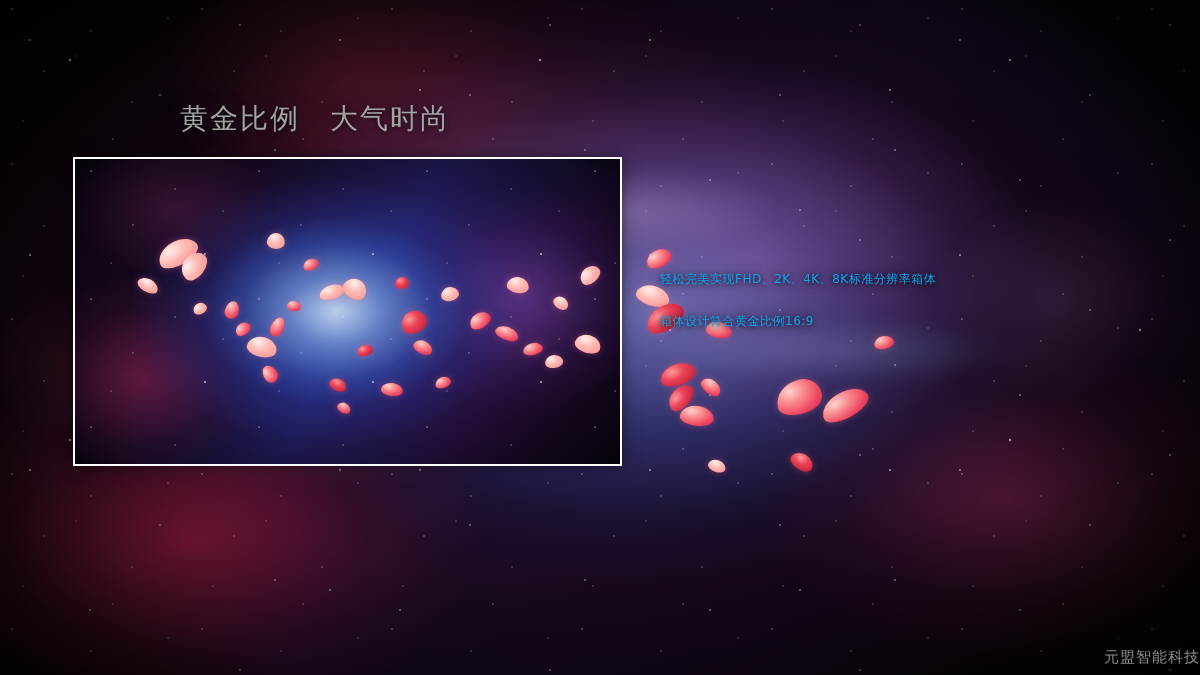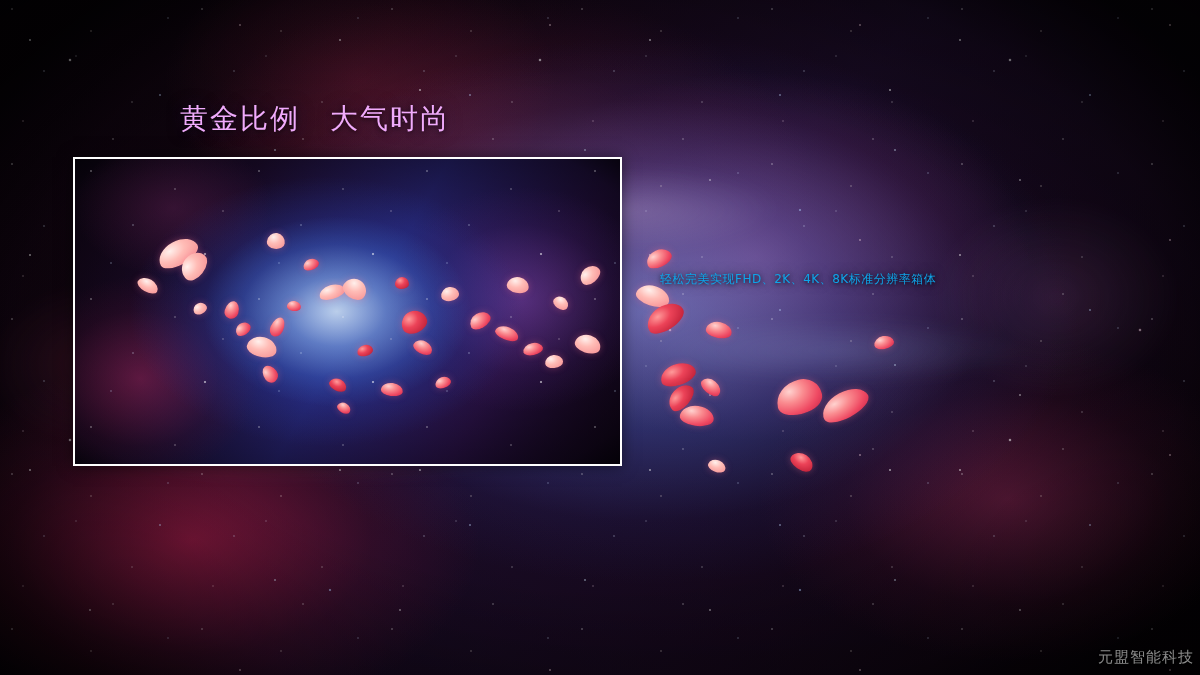--- a/index.html
+++ b/index.html
@@ -109,21 +109,21 @@
   }
 
   
   .title {
     position: absolute;
     left: 180px;
     top: 102px;
     font-size: 28px;
     line-height: 34px;
     letter-spacing: 2px;
-    color: #f0abfc;
+    color: #a3a3a3;
     white-space: pre;
     text-shadow: 0 1px 5px rgba(0,0,0,0.72), 0 0 16px rgba(30,20,60,0.55);
   }
 
   
   .photo-frame {
     position: absolute;
     left: 73px;
     top: 157px;
     width: 549px;
@@ -171,21 +171,21 @@
     line-height: 42px;
     letter-spacing: 0.5px;
     color: #0ea5e9;
     white-space: nowrap;
     text-shadow: 0 1px 4px rgba(0,0,0,0.75), 0 0 12px rgba(10,6,30,0.6);
   }
 
   
   .watermark {
     position: absolute;
-    right: 6px;
+    right: 0;
     bottom: 8px;
     font-size: 15px;
     letter-spacing: 1px;
     color: rgba(178,178,178,0.78);
     text-shadow: 0 1px 2px rgba(0,0,0,0.6);
   }
 </style>
 </head>
 <body>
 
@@ -246,17 +246,18 @@
     <div class="petal" style="left:188px; top:206px; width:14px; height:18px; transform:rotate(-36deg);"></div>
     <div class="petal pale" style="left:172px; top:178px; width:30px; height:20px; transform:rotate(14deg);"></div>
     <div class="petal" style="left:306px; top:224px; width:22px; height:13px; transform:rotate(8deg);"></div>
     <div class="petal" style="left:360px; top:218px; width:16px; height:11px; transform:rotate(-18deg);"></div>
     <div class="petal" style="left:262px; top:244px; width:14px; height:10px; transform:rotate(30deg);"></div>
     <div class="petal pale" style="left:118px; top:144px; width:14px; height:11px; transform:rotate(-24deg);"></div>
   </div>
 
   <div class="body-copy">
     <div class="body-line">轻松完美实现FHD、2K、4K、8K标准分辨率箱体</div>
+    <div class="body-line">箱体设计符合黄金比例16:9</div>
   </div>
 
   <div class="watermark">元盟智能科技</div>
 
 </div>
 
 </body></html>

